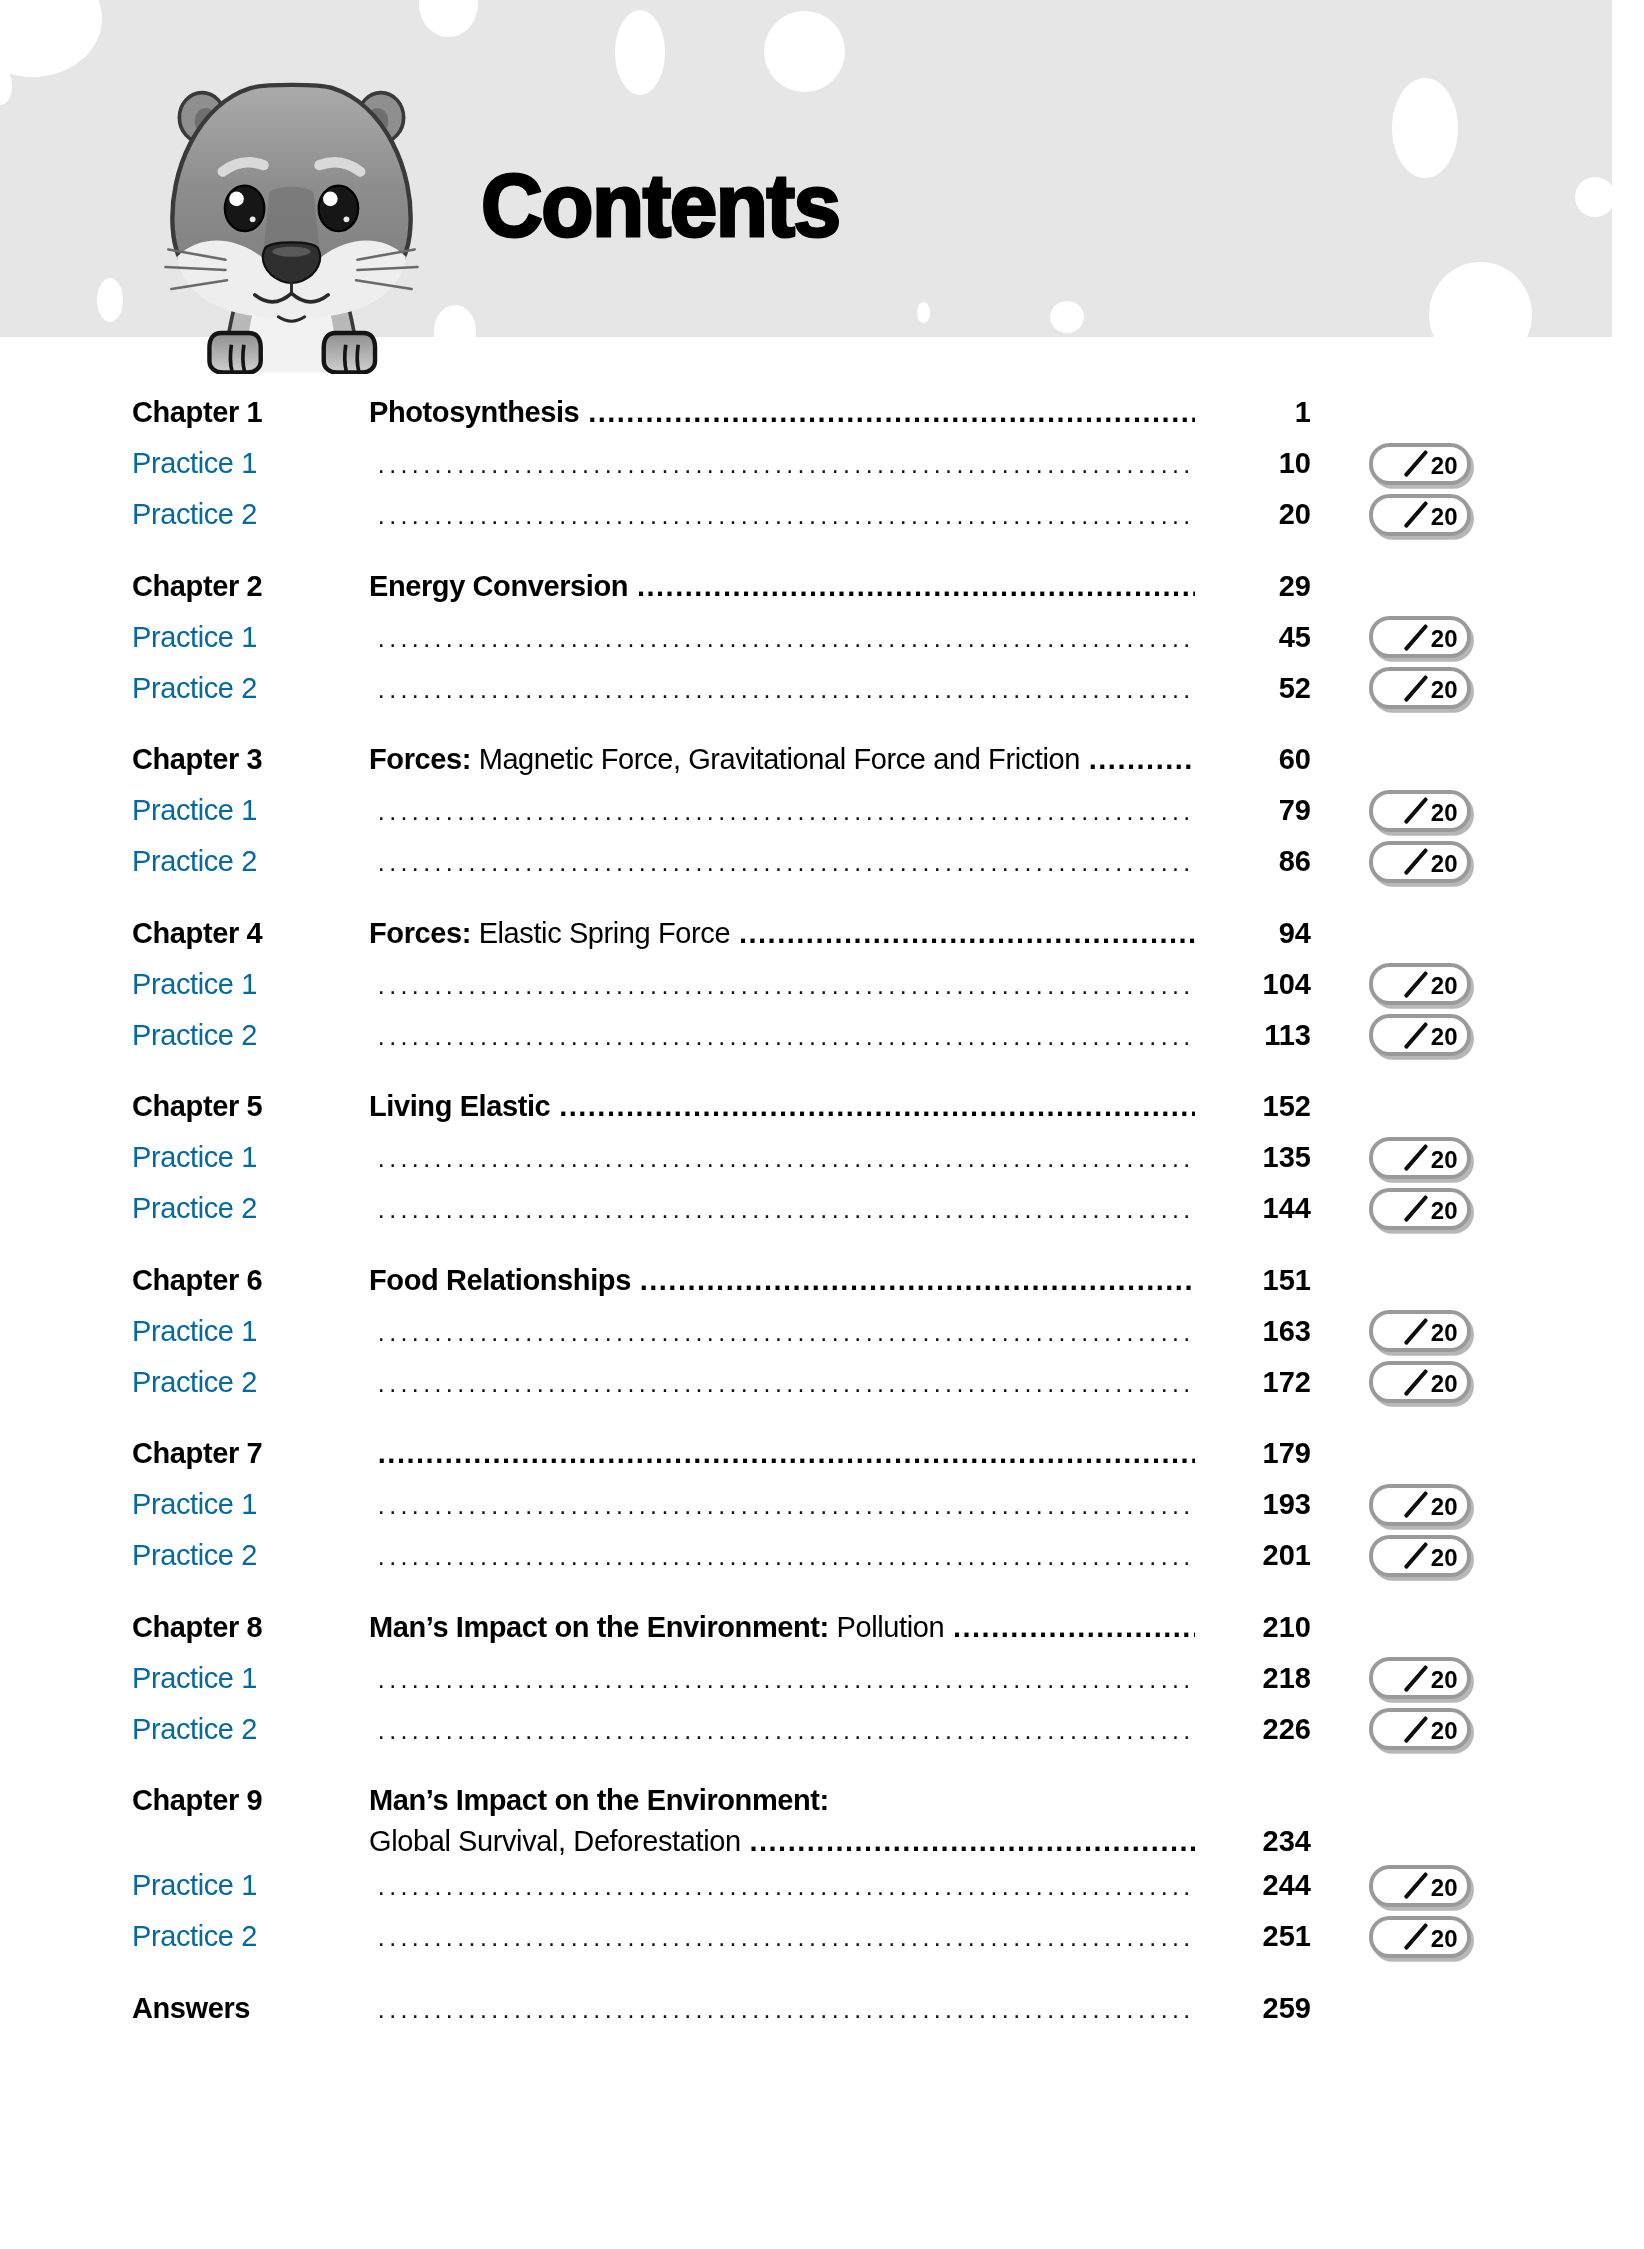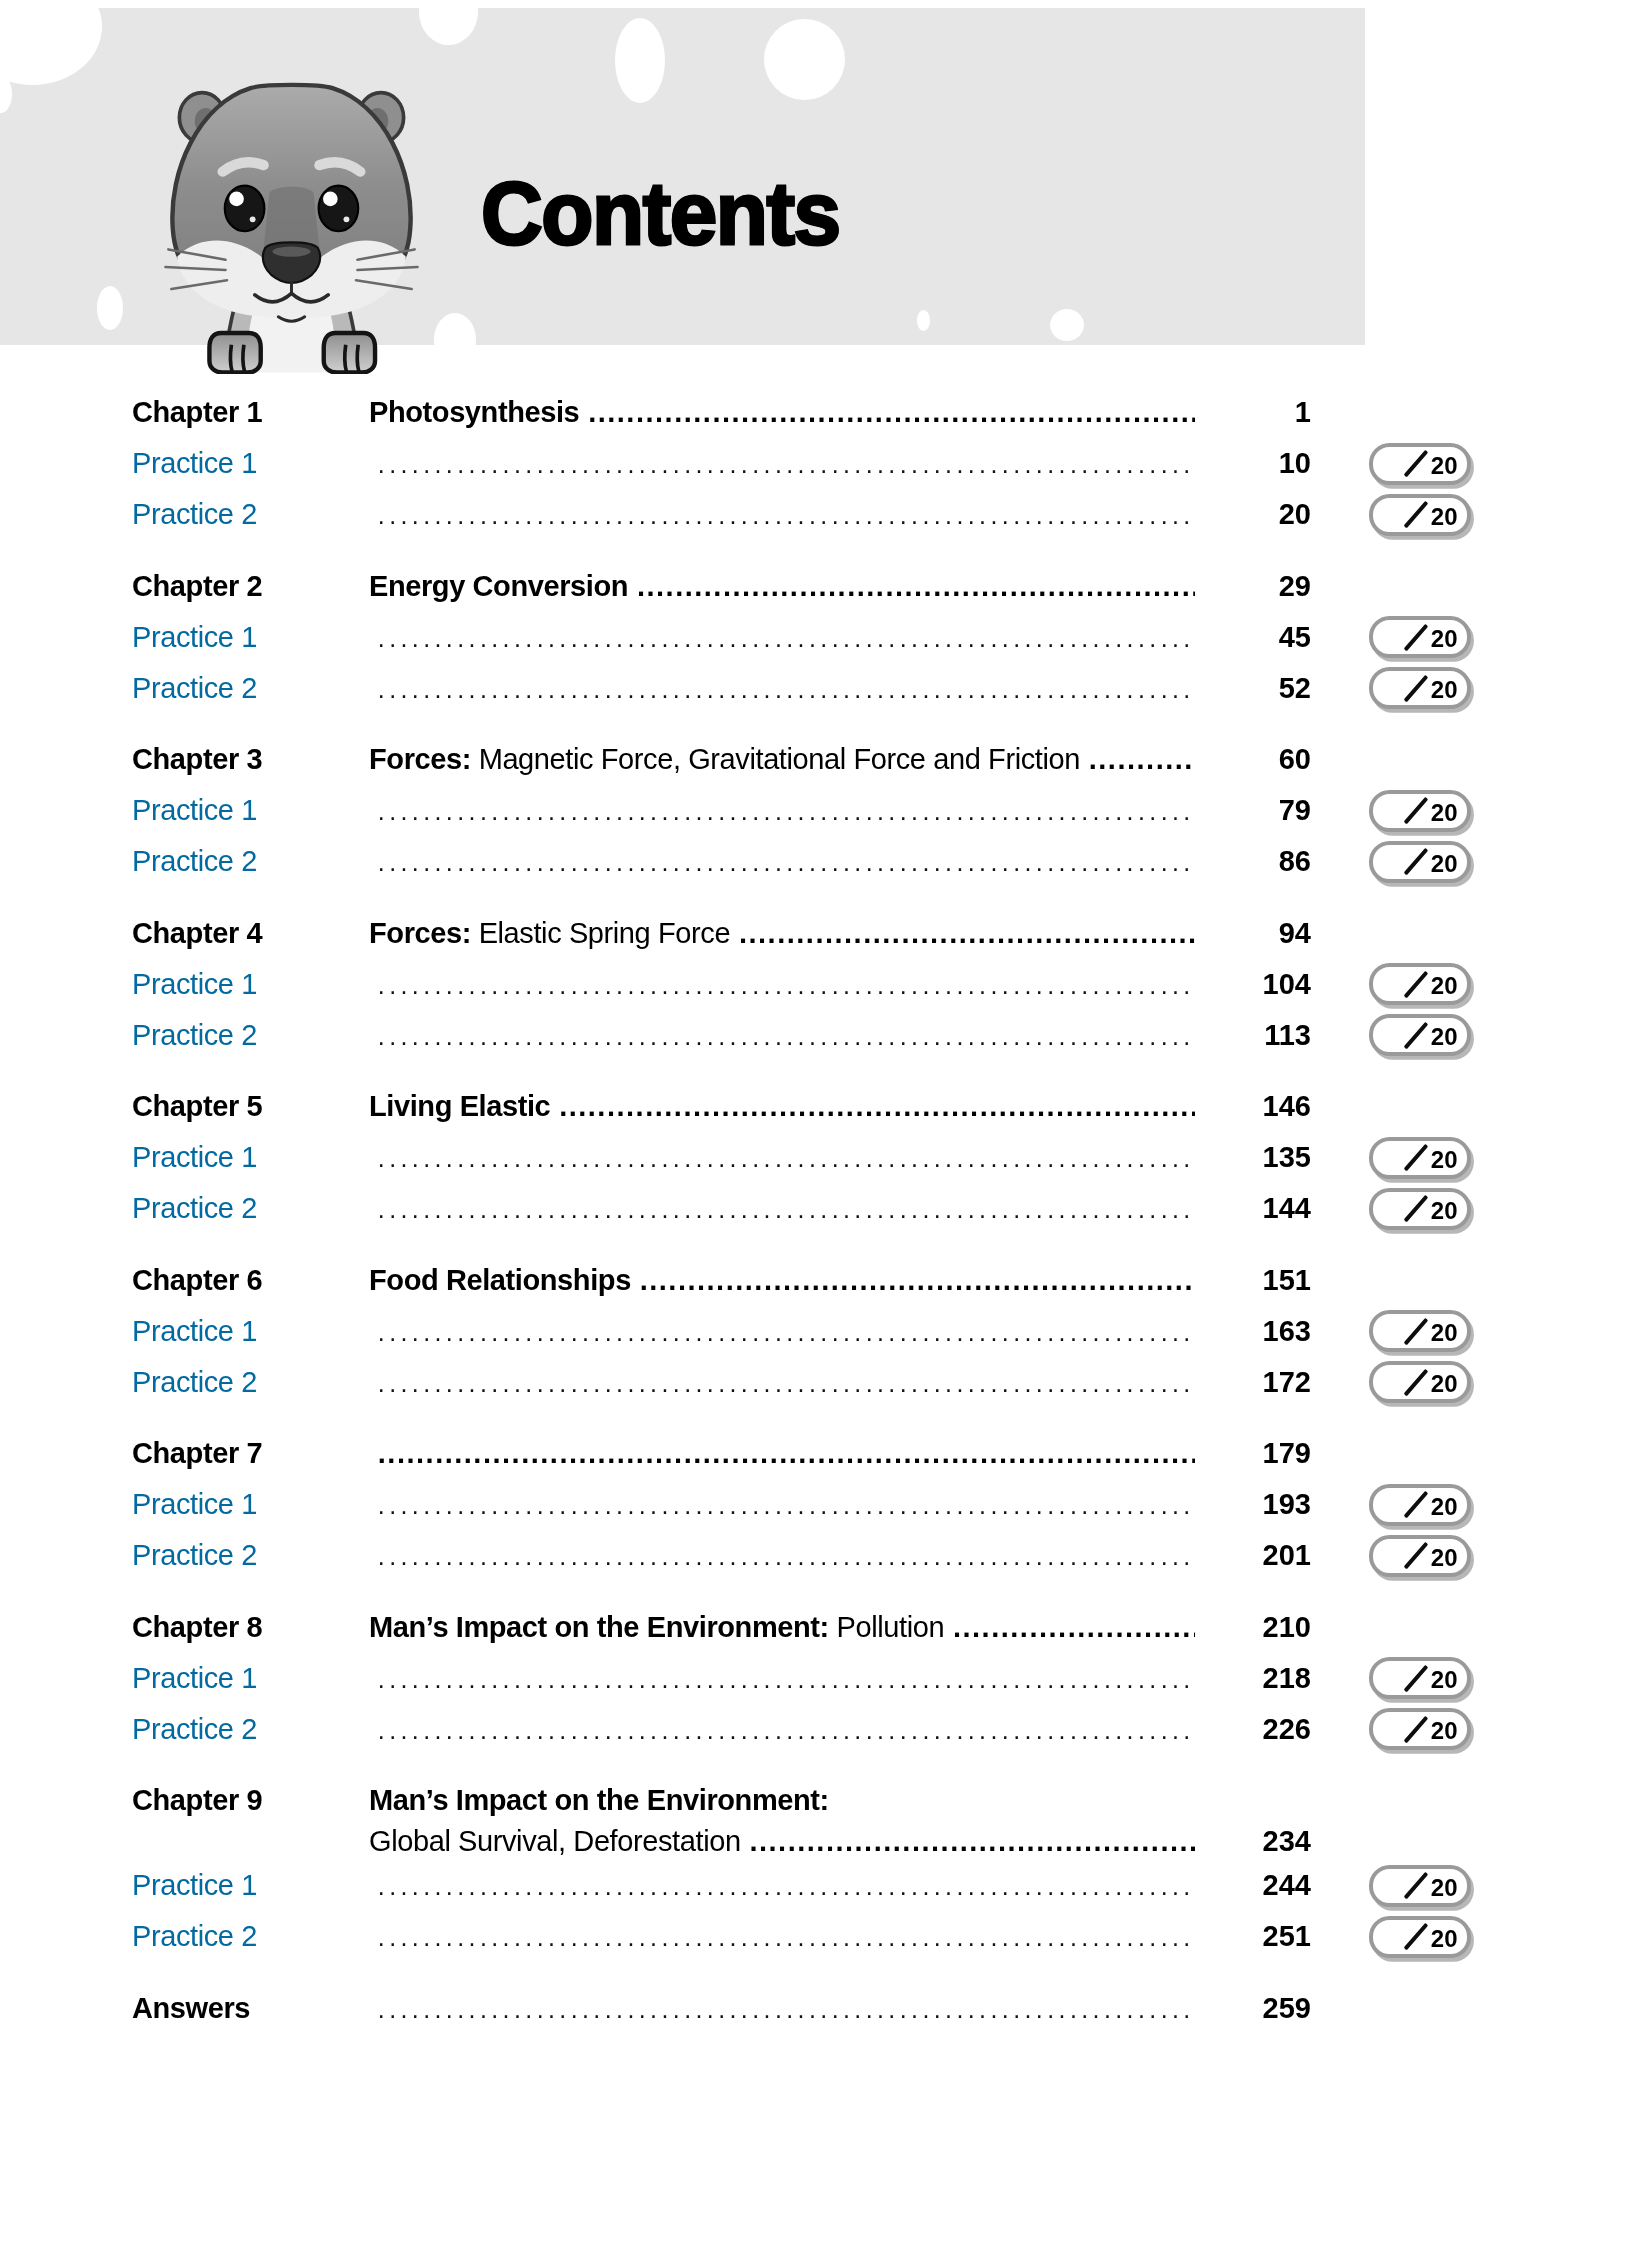--- a/index.html
+++ b/index.html
@@ -3,21 +3,21 @@
 <meta charset="utf-8">
 <style>
   html,body { margin:0; padding:0; background:#fff; }
   .page {
     position:relative; width:1645px; height:2250px; overflow:hidden;
     background:#ffffff; font-family:"Liberation Sans","DejaVu Sans",sans-serif; color:#000;
   }
 
   
   .header {
-    position:absolute; left:0; top:8px; width:1365px; height:337px;
+    position:absolute; left:0; top:0; width:1612px; height:337px;
     background:#e6e6e6; overflow:hidden;
   }
   .polka { position:absolute; background:#ffffff; border-radius:50%; }
   .contents-title {
     position:absolute; left:481px; top:161px;
     font-size:89px; font-weight:700; line-height:1; letter-spacing:-1.5px;
     transform:scaleX(.96); transform-origin:left top;
     -webkit-text-stroke:2.9px #000;
     text-shadow:1.1px 0 0 #000,-1.1px 0 0 #000,0 1.1px 0 #000,0 -1.1px 0 #000;
     white-space:nowrap;
@@ -319,21 +319,21 @@
           </span>
         </div>
       </section>
       <section class="group">
         <div class="row chapter">
           <span class="col-label">Chapter 5</span>
           <span class="col-title">
             <span class="title-part b">Living Elastic</span>
             <span class="dots bold"></span>
           </span>
-          <span class="col-page">146</span>
+          <span class="col-page">152</span>
           <span class="col-badge"></span>
         </div>
         <div class="row practice">
           <span class="col-label">Practice 1</span>
           <span class="col-title">
             <span class="dots fine"></span>
           </span>
           <span class="col-page">135</span>
           <span class="col-badge">
             <span class="badge">

